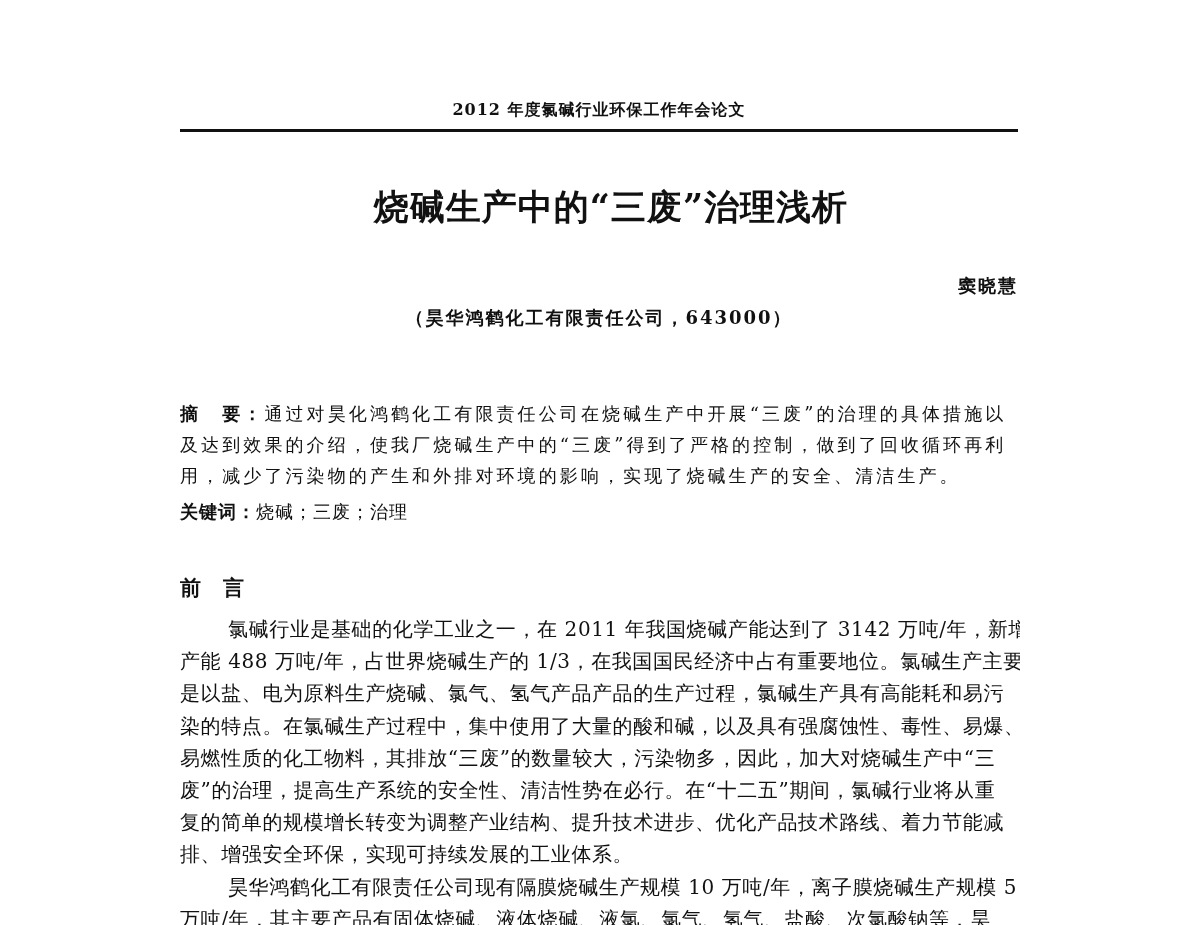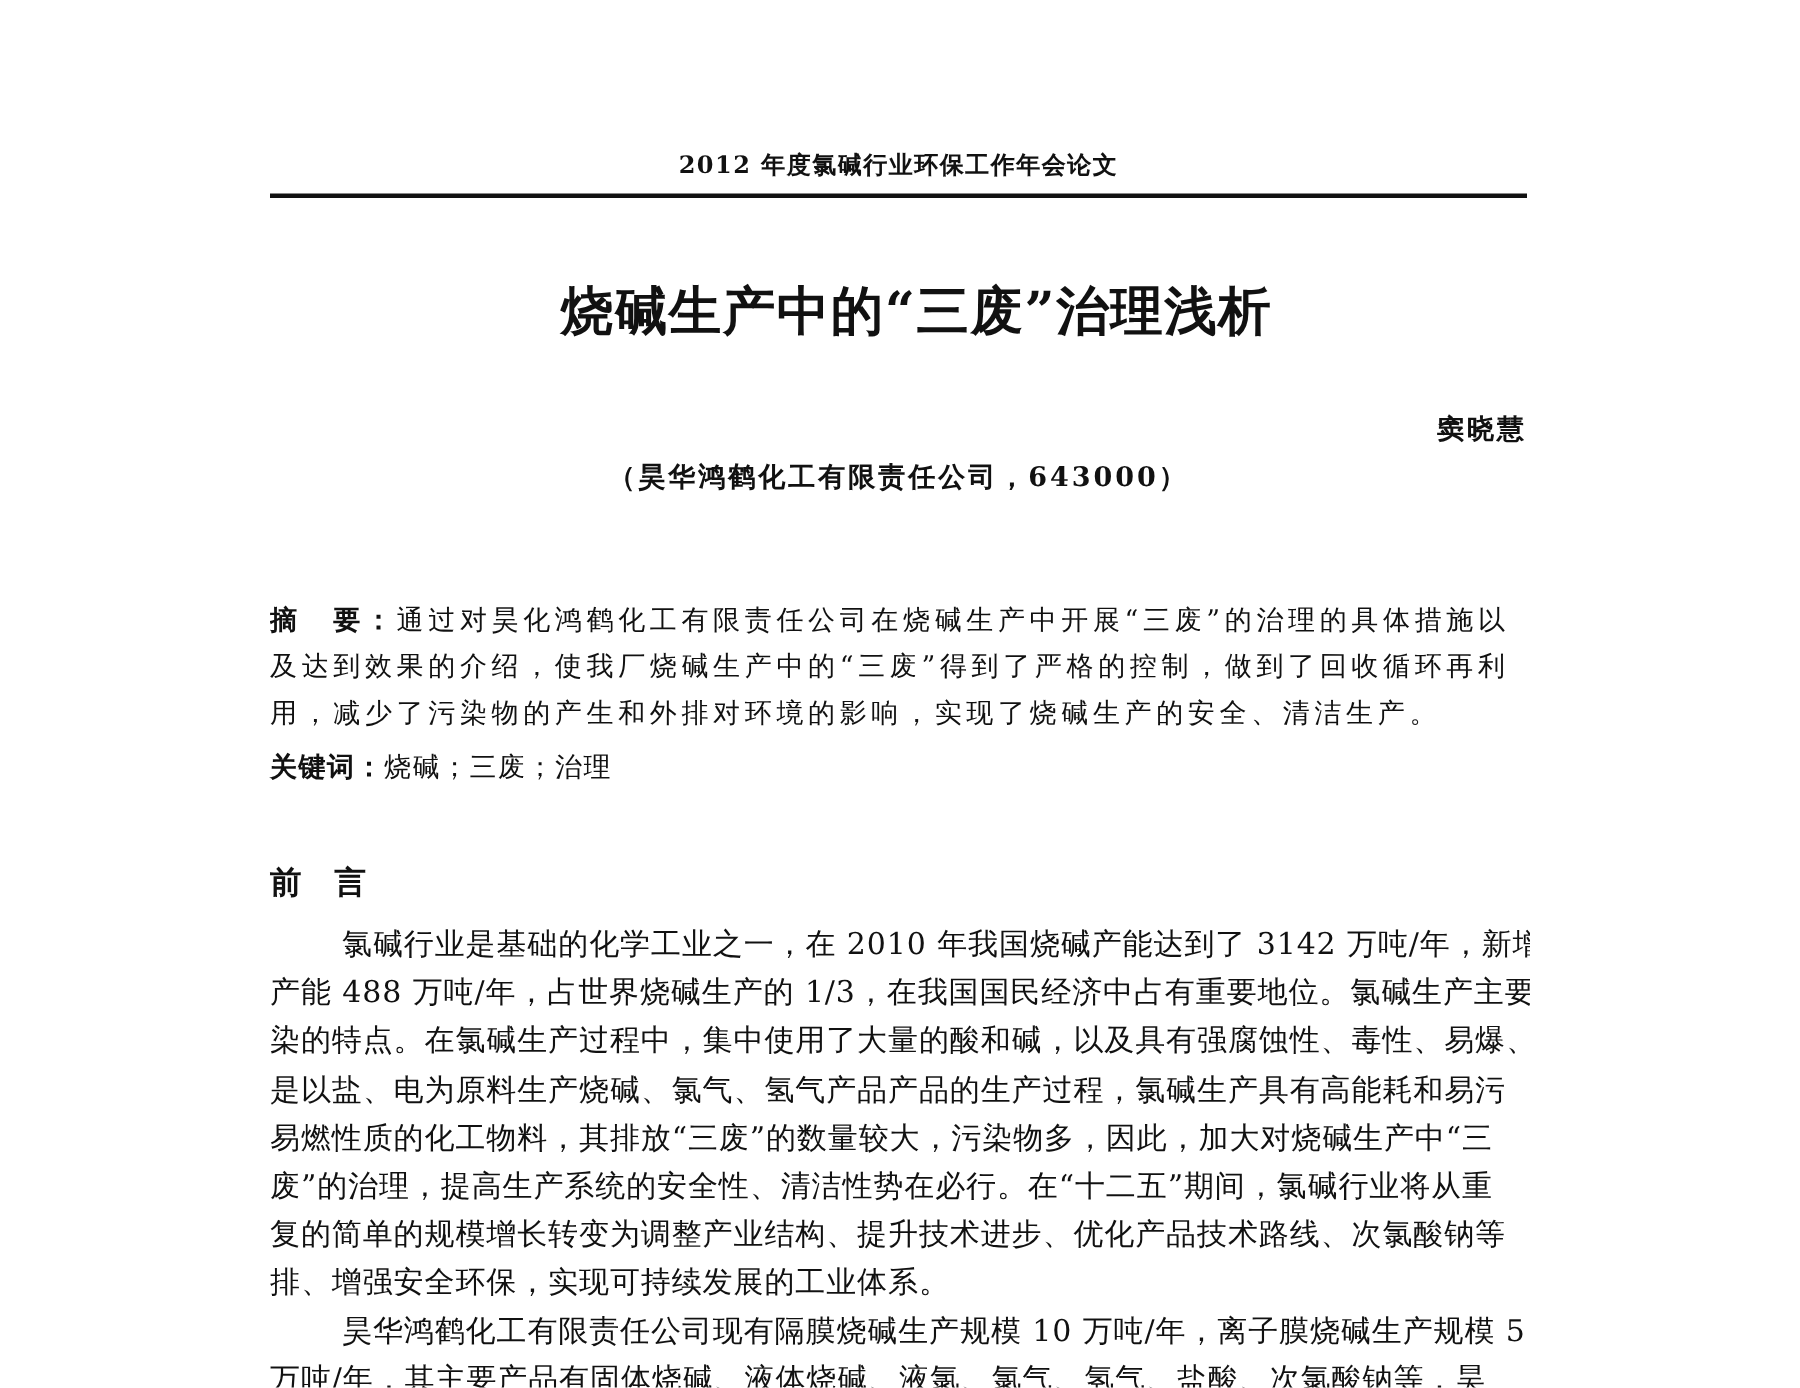--- a/index.html
+++ b/index.html
@@ -37,24 +37,24 @@
     <span class="line">用，减少了污染物的产生和外排对环境的影响，实现了烧碱生产的安全、清洁生产。</span>
   </div>
 
   <div class="keywords">
     <span class="label">关键词：</span><span>烧碱；三废；治理</span>
   </div>
 
   <h2 class="section-heading" style="margin:0;">前言</h2>
 
   <div class="body-text">
-    <span class="line indent">氯碱行业是基础的化学工业之一，在 2010 年我国烧碱产能达到了 3142 万吨/年，新增</span>
+    <span class="line indent">氯碱行业是基础的化学工业之一，在 2011 年我国烧碱产能达到了 3142 万吨/年，新增</span>
     <span class="line">产能 488 万吨/年，占世界烧碱生产的 1/3，在我国国民经济中占有重要地位。氯碱生产主要</span>
+    <span class="line">是以盐、电为原料生产烧碱、氯气、氢气产品产品的生产过程，氯碱生产具有高能耗和易污</span>
     <span class="line">染的特点。在氯碱生产过程中，集中使用了大量的酸和碱，以及具有强腐蚀性、毒性、易爆、</span>
-    <span class="line">是以盐、电为原料生产烧碱、氯气、氢气产品产品的生产过程，氯碱生产具有高能耗和易污</span>
     <span class="line">易燃性质的化工物料，其排放“三废”的数量较大，污染物多，因此，加大对烧碱生产中“三</span>
     <span class="line">废”的治理，提高生产系统的安全性、清洁性势在必行。在“十二五”期间，氯碱行业将从重</span>
-    <span class="line">复的简单的规模增长转变为调整产业结构、提升技术进步、优化产品技术路线、次氯酸钠等</span>
+    <span class="line">复的简单的规模增长转变为调整产业结构、提升技术进步、优化产品技术路线、着力节能减</span>
     <span class="line">排、增强安全环保，实现可持续发展的工业体系。</span>
     <span class="line indent">昊华鸿鹤化工有限责任公司现有隔膜烧碱生产规模 10 万吨/年，离子膜烧碱生产规模 5</span>
     <span class="line">万吨/年，其主要产品有固体烧碱、液体烧碱、液氯、氯气、氢气、盐酸、次氯酸钠等，昊</span>
   </div>
 </div>
 
 </body></html>

